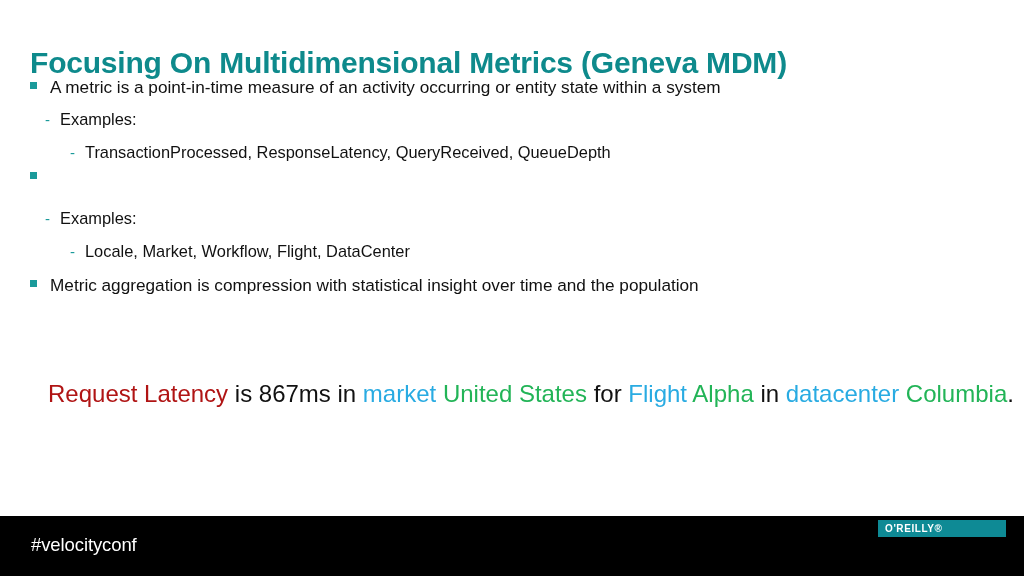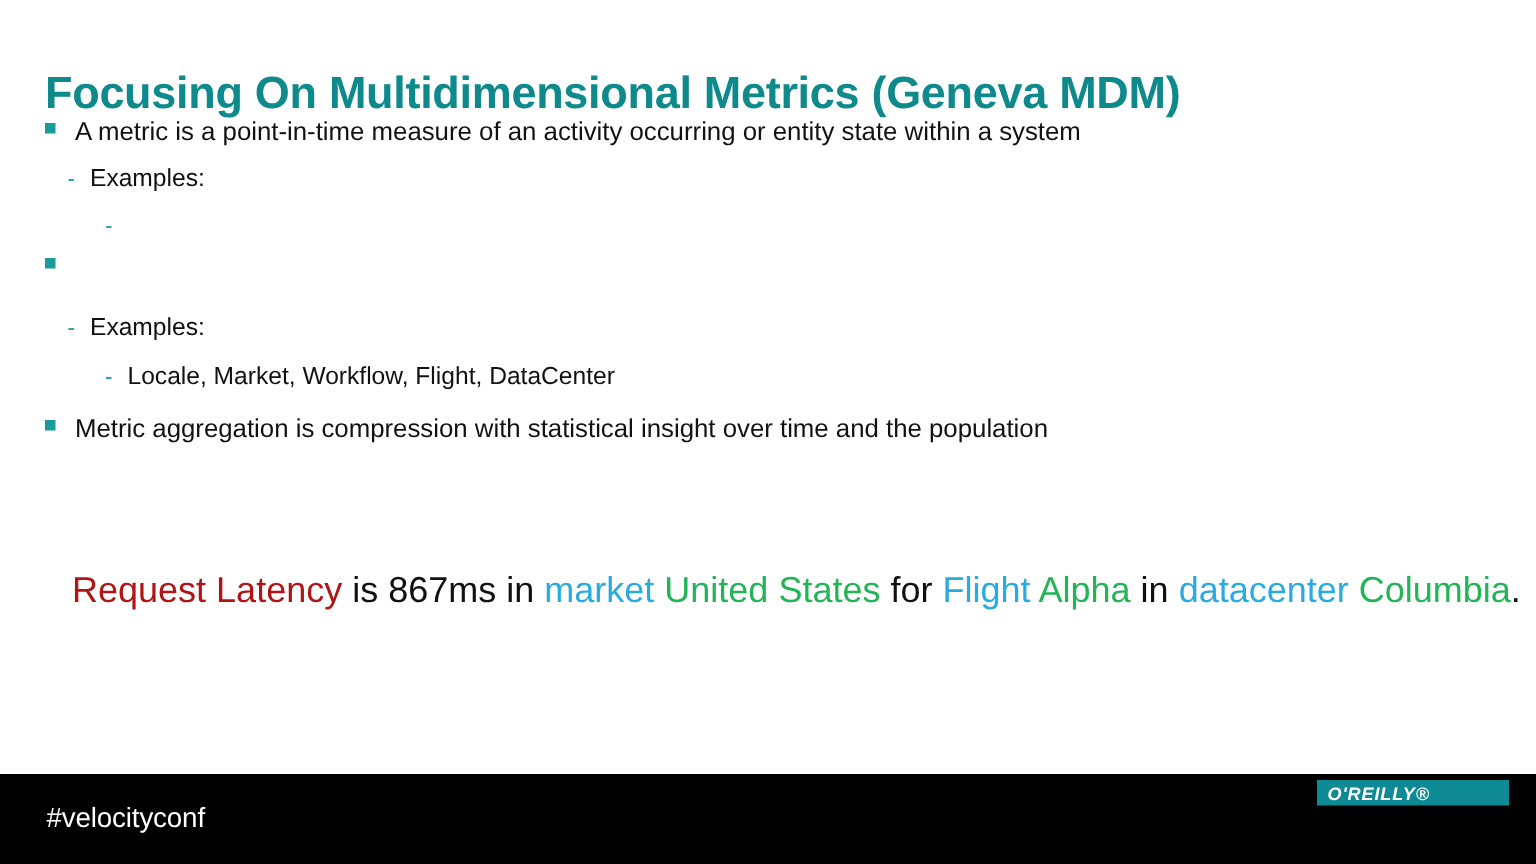--- a/index.html
+++ b/index.html
@@ -127,25 +127,24 @@
   }
   #oreilly-bar {
     width: 128px;
     height: 17px;
     background: #0e8a95;
     display: flex;
     align-items: center;
   }
   #oreilly-word {
     color: #ffffff;
-    font-size: 12px;
+    font-size: 10px;
     font-weight: bold;
     letter-spacing: 0.6px;
     padding-left: 7px;
-    font-style: italic;
   }
   #velocity-word {
     color: #f2f2f2;
     font-family: "Liberation Serif", serif;
     font-size: 33px;
     line-height: 36px;
     letter-spacing: 0.2px;
     padding-left: 3px;
   }
 </style>
@@ -160,20 +159,21 @@
       <div class="bullet-row lvl1">
         <span class="marker sq"></span>
         <span class="bullet-text">A metric is a point-in-time measure of an activity occurring or entity state within a system</span>
       </div>
       <div class="bullet-row lvl2">
         <span class="marker dash">-</span>
         <span class="bullet-text">Examples:</span>
       </div>
       <div class="bullet-row lvl3">
         <span class="marker dash">-</span>
+        <span class="bullet-text">TransactionProcessed, ResponseLatency, QueryReceived, QueueDepth</span>
       </div>
       <div class="bullet-row lvl1">
         <span class="marker sq"></span>
       </div>
       <div class="bullet-row lvl2">
         <span class="marker dash">-</span>
         <span class="bullet-text">Examples:</span>
       </div>
       <div class="bullet-row lvl3">
         <span class="marker dash">-</span>

